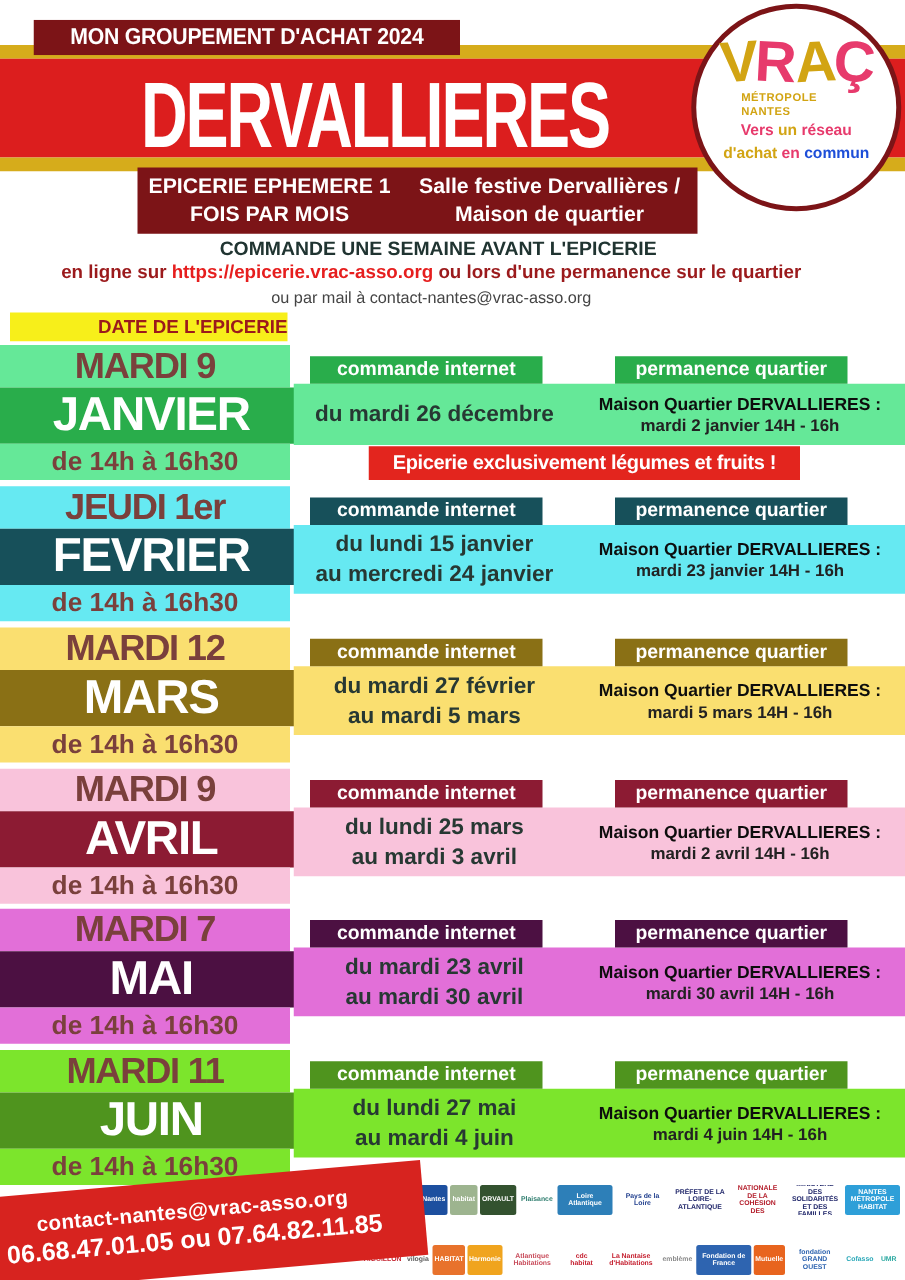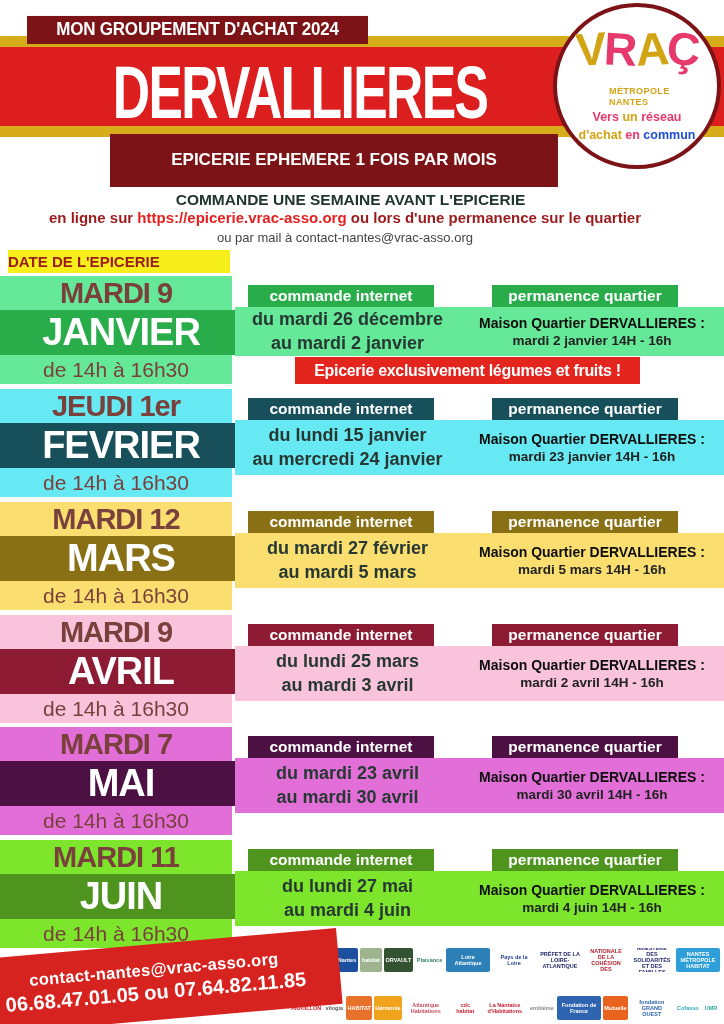--- a/index.html
+++ b/index.html
@@ -25,52 +25,52 @@
     transform: scale(0.82, 1.18); transform-origin: center top; white-space:nowrap;
   }
   
   .vrac-circle {
     position:absolute; left:553px; top:3px; width:168px; height:166px; border-radius:50%;
     background:#fff; border:4px solid var(--maroon,#A3131C); z-index:4;
     display:flex; flex-direction:column; align-items:center; padding-top:22px;
   }
   .vrac-word { font-weight:800; font-size:46px; line-height:0.9; letter-spacing:-2px; }
   .vrac-word span { display:inline-block; }
-  .vrac-metropole { font-weight:800; font-size:9px; line-height:1.15; letter-spacing:0.4px; color:#D2A413; margin-top:16px; width:100%; padding-left:52px; }
+  .vrac-metropole { font-weight:800; font-size:9px; line-height:1.15; letter-spacing:0.4px; color:#D2A413; margin-top:3px; width:100%; padding-left:36px; }
   .vrac-tagline { font-weight:800; font-size:12.5px; line-height:1.1; margin-top:4px; text-align:center; white-space:nowrap; }
   
   .info-box {
     position:absolute; left:110px; top:134px; width:448px; height:53px;
     background: var(--maroon,#7C1417); color:#fff; display:flex; flex-direction:row;
     align-items:center; justify-content:center; z-index:3;
     font-weight:800; font-size:17px; line-height:1.35; text-align:center;
   }
   .order-title { position:absolute; left:0; top:191px; width:690px; text-align:center;
     font-weight:800; font-size:15.5px; color: var(--title-dark,#203431); padding-left: 11px; }
   .order-line { position:absolute; left:0; top:209px; width:690px; text-align:center;
     font-weight:800; font-size:15px; color: var(--dark-red-text,#9B1A1C); }
   .order-line a { color: var(--link-red,#E61E1E); text-decoration:none; }
   .mail-line { position:absolute; left:0; top:230px; width:690px; text-align:center;
     font-size:13px; color:#444; }
   .section-label {
     position:absolute; left:8px; top:250px; width:222px; height:23px;
     background: var(--label-yellow,#F7EF1A); color: var(--dark-red-text,#9E1A1A);
-    font-weight:800; font-size:15px; display:flex; align-items:center; justify-content:flex-start;
+    font-weight:800; font-size:15px; display:flex; align-items:center; justify-content:flex-end;
   }
   
   .month { position:absolute; left:0; width:724px; height:112px; }
   .day-row { position:absolute; left:0; top:0; width:232px; height:34px; background: var(--light);
     display:flex; align-items:center; justify-content:center;
     font-weight:800; font-size:29px; letter-spacing:-1px; color: var(--date-text,#7A403C); }
   .month-band { position:absolute; left:0; top:34px; width:242px; height:45px; background: var(--dark);
     display:flex; align-items:center; justify-content:center;
     font-weight:800; font-size:38px; letter-spacing:-1px; color:#fff; }
   .time-row { position:absolute; left:0; top:79px; width:232px; height:29px; background: var(--light);
     display:flex; align-items:center; justify-content:center;
-    font-weight:400; font-size:21px; color: var(--date-text,#7A403C); }
+    font-weight:700; font-size:21px; color: var(--date-text,#7A403C); }
   .pill { position:absolute; top:9px; width:186px; height:22px; background: var(--dark);
     display:flex; align-items:center; justify-content:center;
     font-weight:800; font-size:15.5px; color:#fff; z-index:2; }
   .pill.order { left:248px; }
   .pill.perm { left:492px; }
   .month-body { position:absolute; left:235px; top:31px; width:489px; height:55px; background: var(--light);
     display:flex; align-items:center; }
   .month.short-body .month-body { height:49px; }
   .order-dates { width:225px; text-align:center; font-size:18px; line-height:1.28;
     color: var(--body-text,#273833); font-weight:600; }
@@ -113,20 +113,21 @@
     <div class="vrac-metropole">
       <div>MÉTROPOLE</div>
       <div>NANTES</div>
     </div>
     <div class="vrac-tagline"><span style="color: rgb(231, 58, 108);">Vers</span><span style="color: rgb(210, 164, 19);"> un</span><span style="color: rgb(231, 58, 108);"> réseau</span></div>
     <div class="vrac-tagline"><span style="color: rgb(210, 164, 19);">d'achat</span><span style="color: rgb(231, 58, 108);"> en</span><span style="color: #1d4ed8;"> commun</span></div>
   </div>
 
   <div class="info-box">
     <div>EPICERIE EPHEMERE 1 FOIS PAR MOIS</div>
+    <div>Salle festive Dervallières / Maison de quartier</div>
   </div>
 
   <div class="order-title">COMMANDE UNE SEMAINE AVANT L'EPICERIE</div>
   <div class="order-line">
     <span>en ligne sur </span><a href="#">https://epicerie.vrac-asso.org</a><span> ou lors d'une permanence sur le quartier</span>
   </div>
   <div class="mail-line">ou par mail à contact-nantes@vrac-asso.org</div>
 
   <div class="section-label">
     <span>DATE DE L'EPICERIE</span>
@@ -134,21 +135,20 @@
 
   <div class="month short-body" style="top: 276px; --light: #65E898; --dark: #29AD4B;">
     <div class="day-row">MARDI 9</div>
     <div class="month-band">JANVIER</div>
     <div class="time-row">de 14h à 16h30</div>
     <div class="pill order">commande internet</div>
     <div class="pill perm">permanence quartier</div>
     <div class="month-body">
       <div class="order-dates">
         <div>du mardi 26 décembre</div>
-        <div>au mardi 2 janvier</div>
       </div>
       <div class="perm-info">
         <div class="perm-bold">Maison Quartier DERVALLIERES :</div>
         <div class="perm-line">mardi 2 janvier 14H - 16h</div>
       </div>
     </div>
     <div class="note-banner">Epicerie exclusivement légumes et fruits !</div>
   </div>
 
   <div class="month" style="top: 389px; --light: #66E9F2; --dark: #17505A;">

